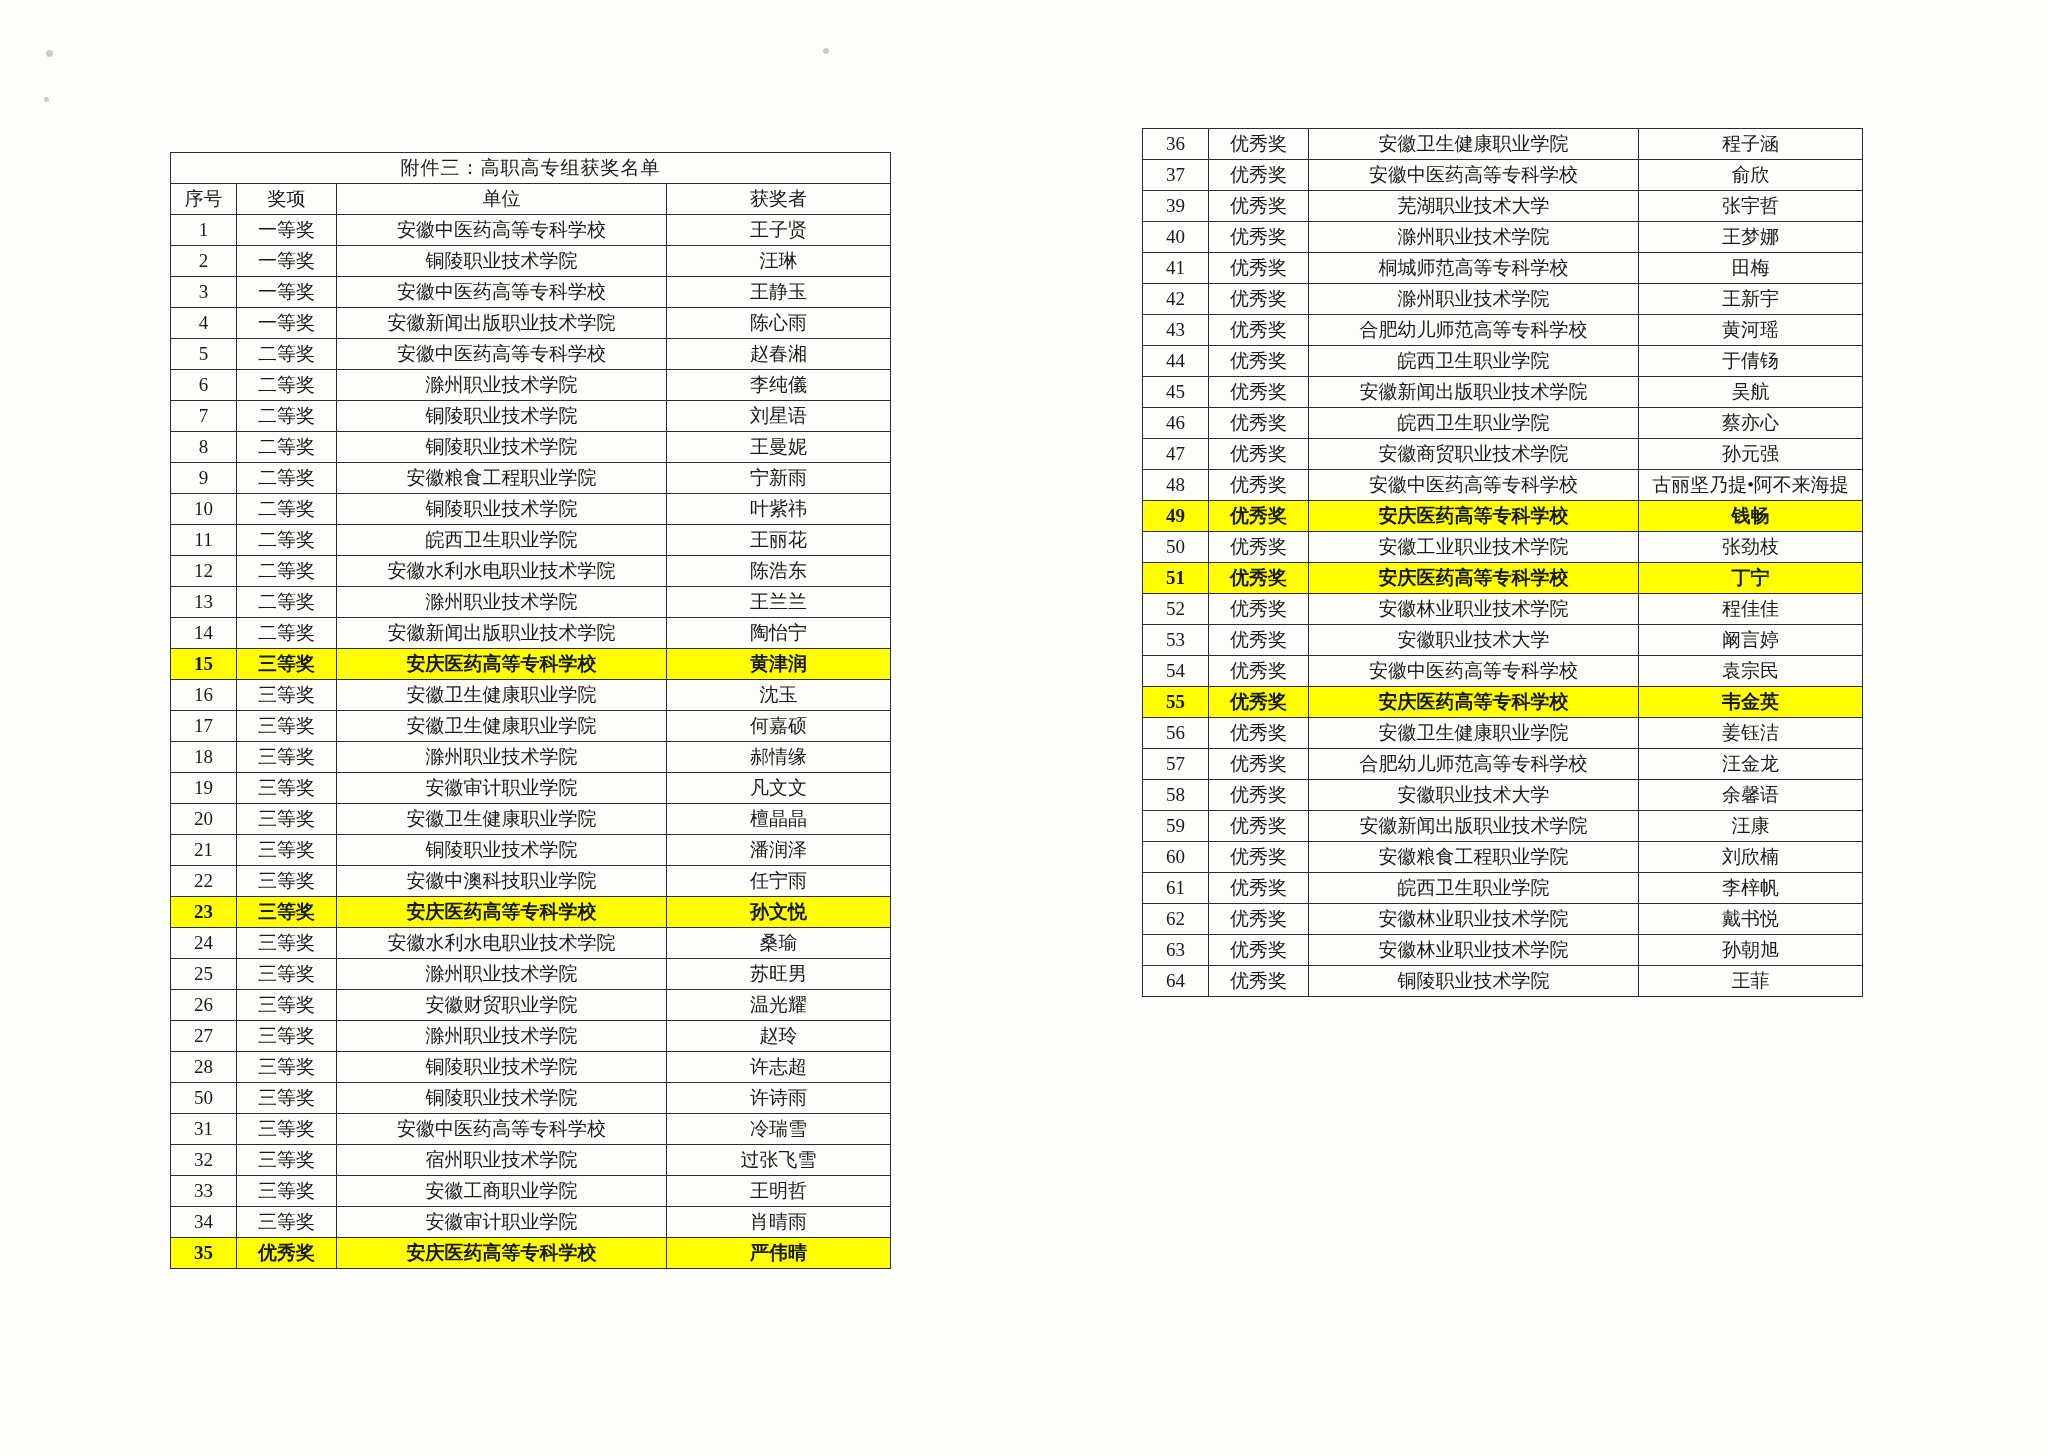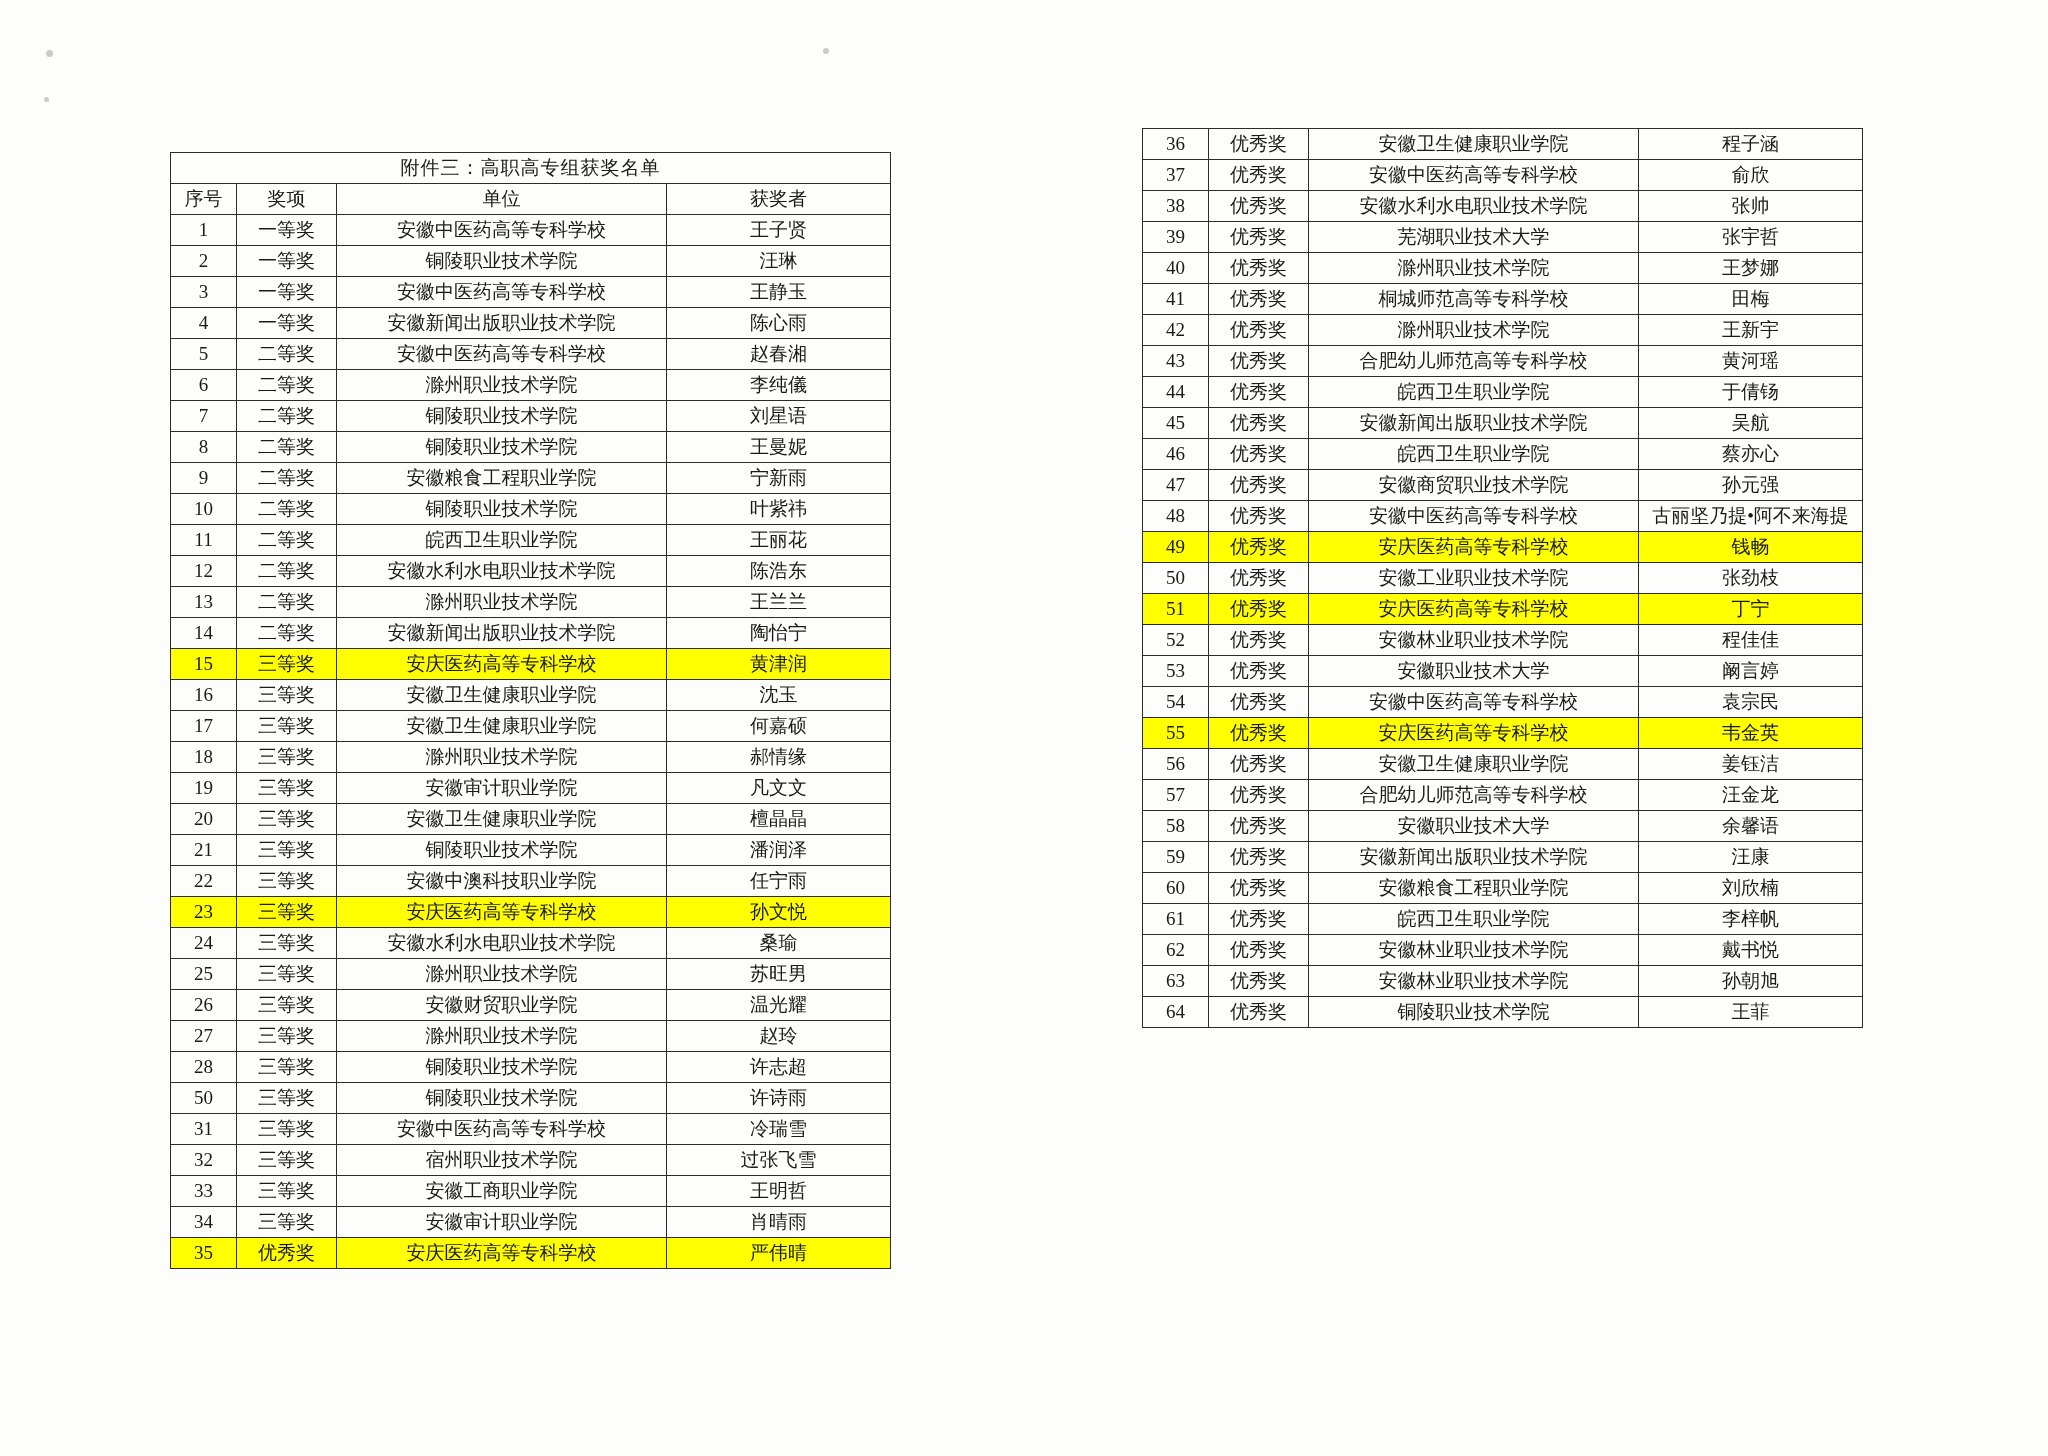--- a/index.html
+++ b/index.html
@@ -72,21 +72,21 @@
     font-size: 22px;
     letter-spacing: 1px;
   }
   .head-row td {
     height: 32px;
     line-height: 32px;
     font-size: 20px;
   }
   tr.hl td {
     background: #ffff00;
-    font-weight: normal;
+    font-weight: bold;
   }
   td.small {
     font-size: 17px;
   }
 </style>
 </head>
 <body>
 
 <div class="page">
 
@@ -337,26 +337,20 @@
             <td>安徽卫生健康职业学院</td>
             <td>程子涵</td>
           </tr>
           <tr>
             <td>37</td>
             <td>优秀奖</td>
             <td>安徽中医药高等专科学校</td>
             <td>俞欣</td>
           </tr>
           <tr>
-            <td>38</td>
-            <td>优秀奖</td>
-            <td>安徽水利水电职业技术学院</td>
-            <td>张帅</td>
-          </tr>
-          <tr>
             <td>39</td>
             <td>优秀奖</td>
             <td>芜湖职业技术大学</td>
             <td>张宇哲</td>
           </tr>
           <tr>
             <td>40</td>
             <td>优秀奖</td>
             <td>滁州职业技术学院</td>
             <td>王梦娜</td>

